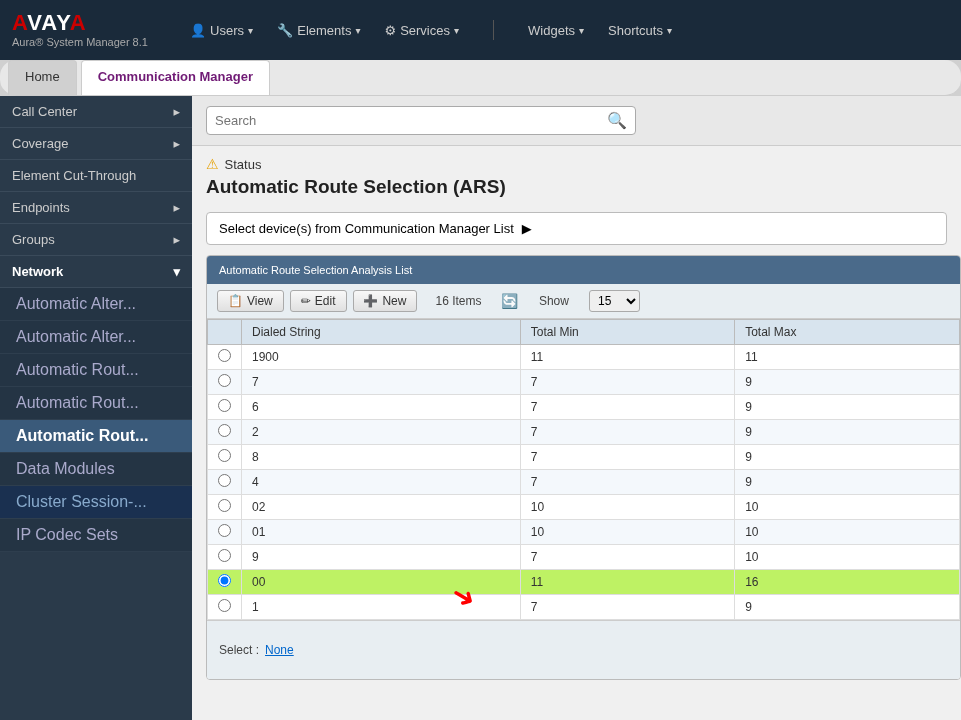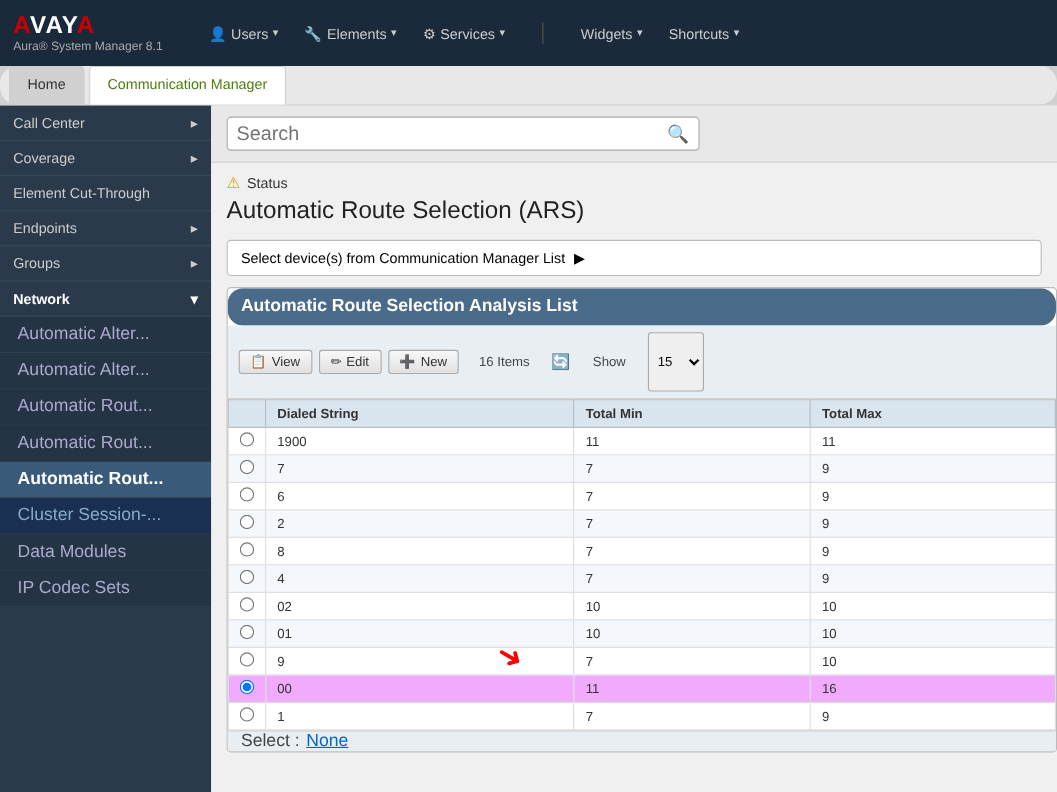--- a/index.html
+++ b/index.html
@@ -56,22 +56,22 @@
       border-bottom: none;
       background: #d0d0d0;
       border-radius: 4px 4px 0 0;
       font-size: 13px;
       color: #333;
       margin-right: 4px;
     }
     .tab.active {
       background: white;
       border-color: #ccc;
-      font-weight: normal;
-      color: #4d7c0f;
+      font-weight: bold;
+      color: #701a75;
     }
 
     
     .main-layout {
       display: flex;
       height: calc(720px - 96px);
     }
 
     
     .sidebar {
@@ -132,21 +132,21 @@
       background: white;
       border: 1px solid #aaa;
       border-radius: 4px;
       width: 430px;
       padding: 4px 8px;
     }
     .search-input {
       border: none;
       outline: none;
       flex: 1;
-      font-size: 18px;
+      font-size: 13px;
       color: #666;
     }
     .search-btn {
       background: none;
       border: none;
       cursor: pointer;
       font-size: 16px;
       color: #666;
     }
 
@@ -156,21 +156,21 @@
       background: #f0f0f0;
     }
     .status-row {
       display: flex;
       align-items: center;
       gap: 6px;
       margin-bottom: 4px;
     }
     .status-icon { color: #e6a000; font-size: 14px; }
     .status-text { color: #333; font-size: 13px; }
-    .page-title { font-size: 22px; font-weight: normal; color: #222; margin-bottom: 8px; }
+    .page-title { font-size: 19px; font-weight: bold; color: #222; margin-bottom: 8px; }
 
     
     .device-selector {
       margin: 0 14px 10px 14px;
       border: 1px solid #bbb;
       border-radius: 4px;
       background: white;
       padding: 8px 12px;
       display: flex;
       align-items: center;
@@ -183,23 +183,22 @@
       margin: 0 0 0 14px;
       border: 1px solid #bbb;
       border-radius: 4px;
       background: white;
       overflow: hidden;
     }
     .list-header {
       background: #4a6a8a;
       color: white;
       padding: 8px 12px;
-      font-size: 16px;
-      font-weight: bold;
-      border-radius: 14px;
+      font-size: 11px;
+      font-weight: normal;
     }
     .list-toolbar {
       background: #e8eef2;
       border-bottom: 1px solid #ccc;
       padding: 6px 10px;
       display: flex;
       align-items: center;
       gap: 6px;
     }
     .toolbar-btn {
@@ -225,55 +224,55 @@
     .refresh-btn {
       background: none;
       border: none;
       cursor: pointer;
       font-size: 14px;
       color: #666;
     }
     .show-select {
       border: 1px solid #aaa;
       border-radius: 3px;
-      padding: 18px 4px;
+      padding: 2px 4px;
       font-size: 12px;
     }
 
     
     .data-table {
       width: 100%;
       border-collapse: collapse;
       font-size: 12px;
     }
     .data-table th {
       background: #d8e4ee;
       border: 1px solid #bbb;
       padding: 5px 10px;
       text-align: left;
-      font-weight: bold;
+      font-weight: normal;
       color: #333;
     }
     .data-table td {
       border: 1px solid #ddd;
       padding: 4px 10px;
       color: #333;
     }
     .data-table tr:nth-child(even) td { background: #f4f8fc; }
-    .data-table tr.selected td { background: #f0abfc; }
+    .data-table tr.selected td { background: #bef264; }
 
     .radio-cell { width: 30px; text-align: center; }
     input[type="radio"] { cursor: pointer; }
 
     
     .select-footer {
       background: #e8eef2;
       border-top: 1px solid #ccc;
-      padding: 0 12px;
-      font-size: 16px;
+      padding: 22px 12px;
+      font-size: 12px;
       color: #444;
       display: flex;
       align-items: flex-end;
       gap: 6px;
     }
     .select-none { color: #0066cc; cursor: pointer; text-decoration: underline; }
   </style>
 </head>
 <body>
 
@@ -350,22 +349,22 @@
     <div class="sidebar-section" style="color:white; font-weight:bold;">
       <span>Network</span>
       <span>▾</span>
     </div>
 
     <div class="sidebar-item">Automatic Alter...</div>
     <div class="sidebar-item">Automatic Alter...</div>
     <div class="sidebar-item">Automatic Rout...</div>
     <div class="sidebar-item">Automatic Rout...</div>
     <div class="sidebar-item active">Automatic Rout...</div>
+    <div class="sidebar-item">Data Modules</div>
     <div class="sidebar-item selected-bg">Cluster Session-...</div>
-    <div class="sidebar-item">Data Modules</div>
     <div class="sidebar-item">IP Codec Sets</div>
   </div>
 
   <div class="content" style="position: relative;">
 
     <div class="search-bar">
       <div class="search-input-wrapper">
         <input class="search-input" type="text" placeholder="Search" style="">
         <button class="search-btn">
           <span>🔍</span>

